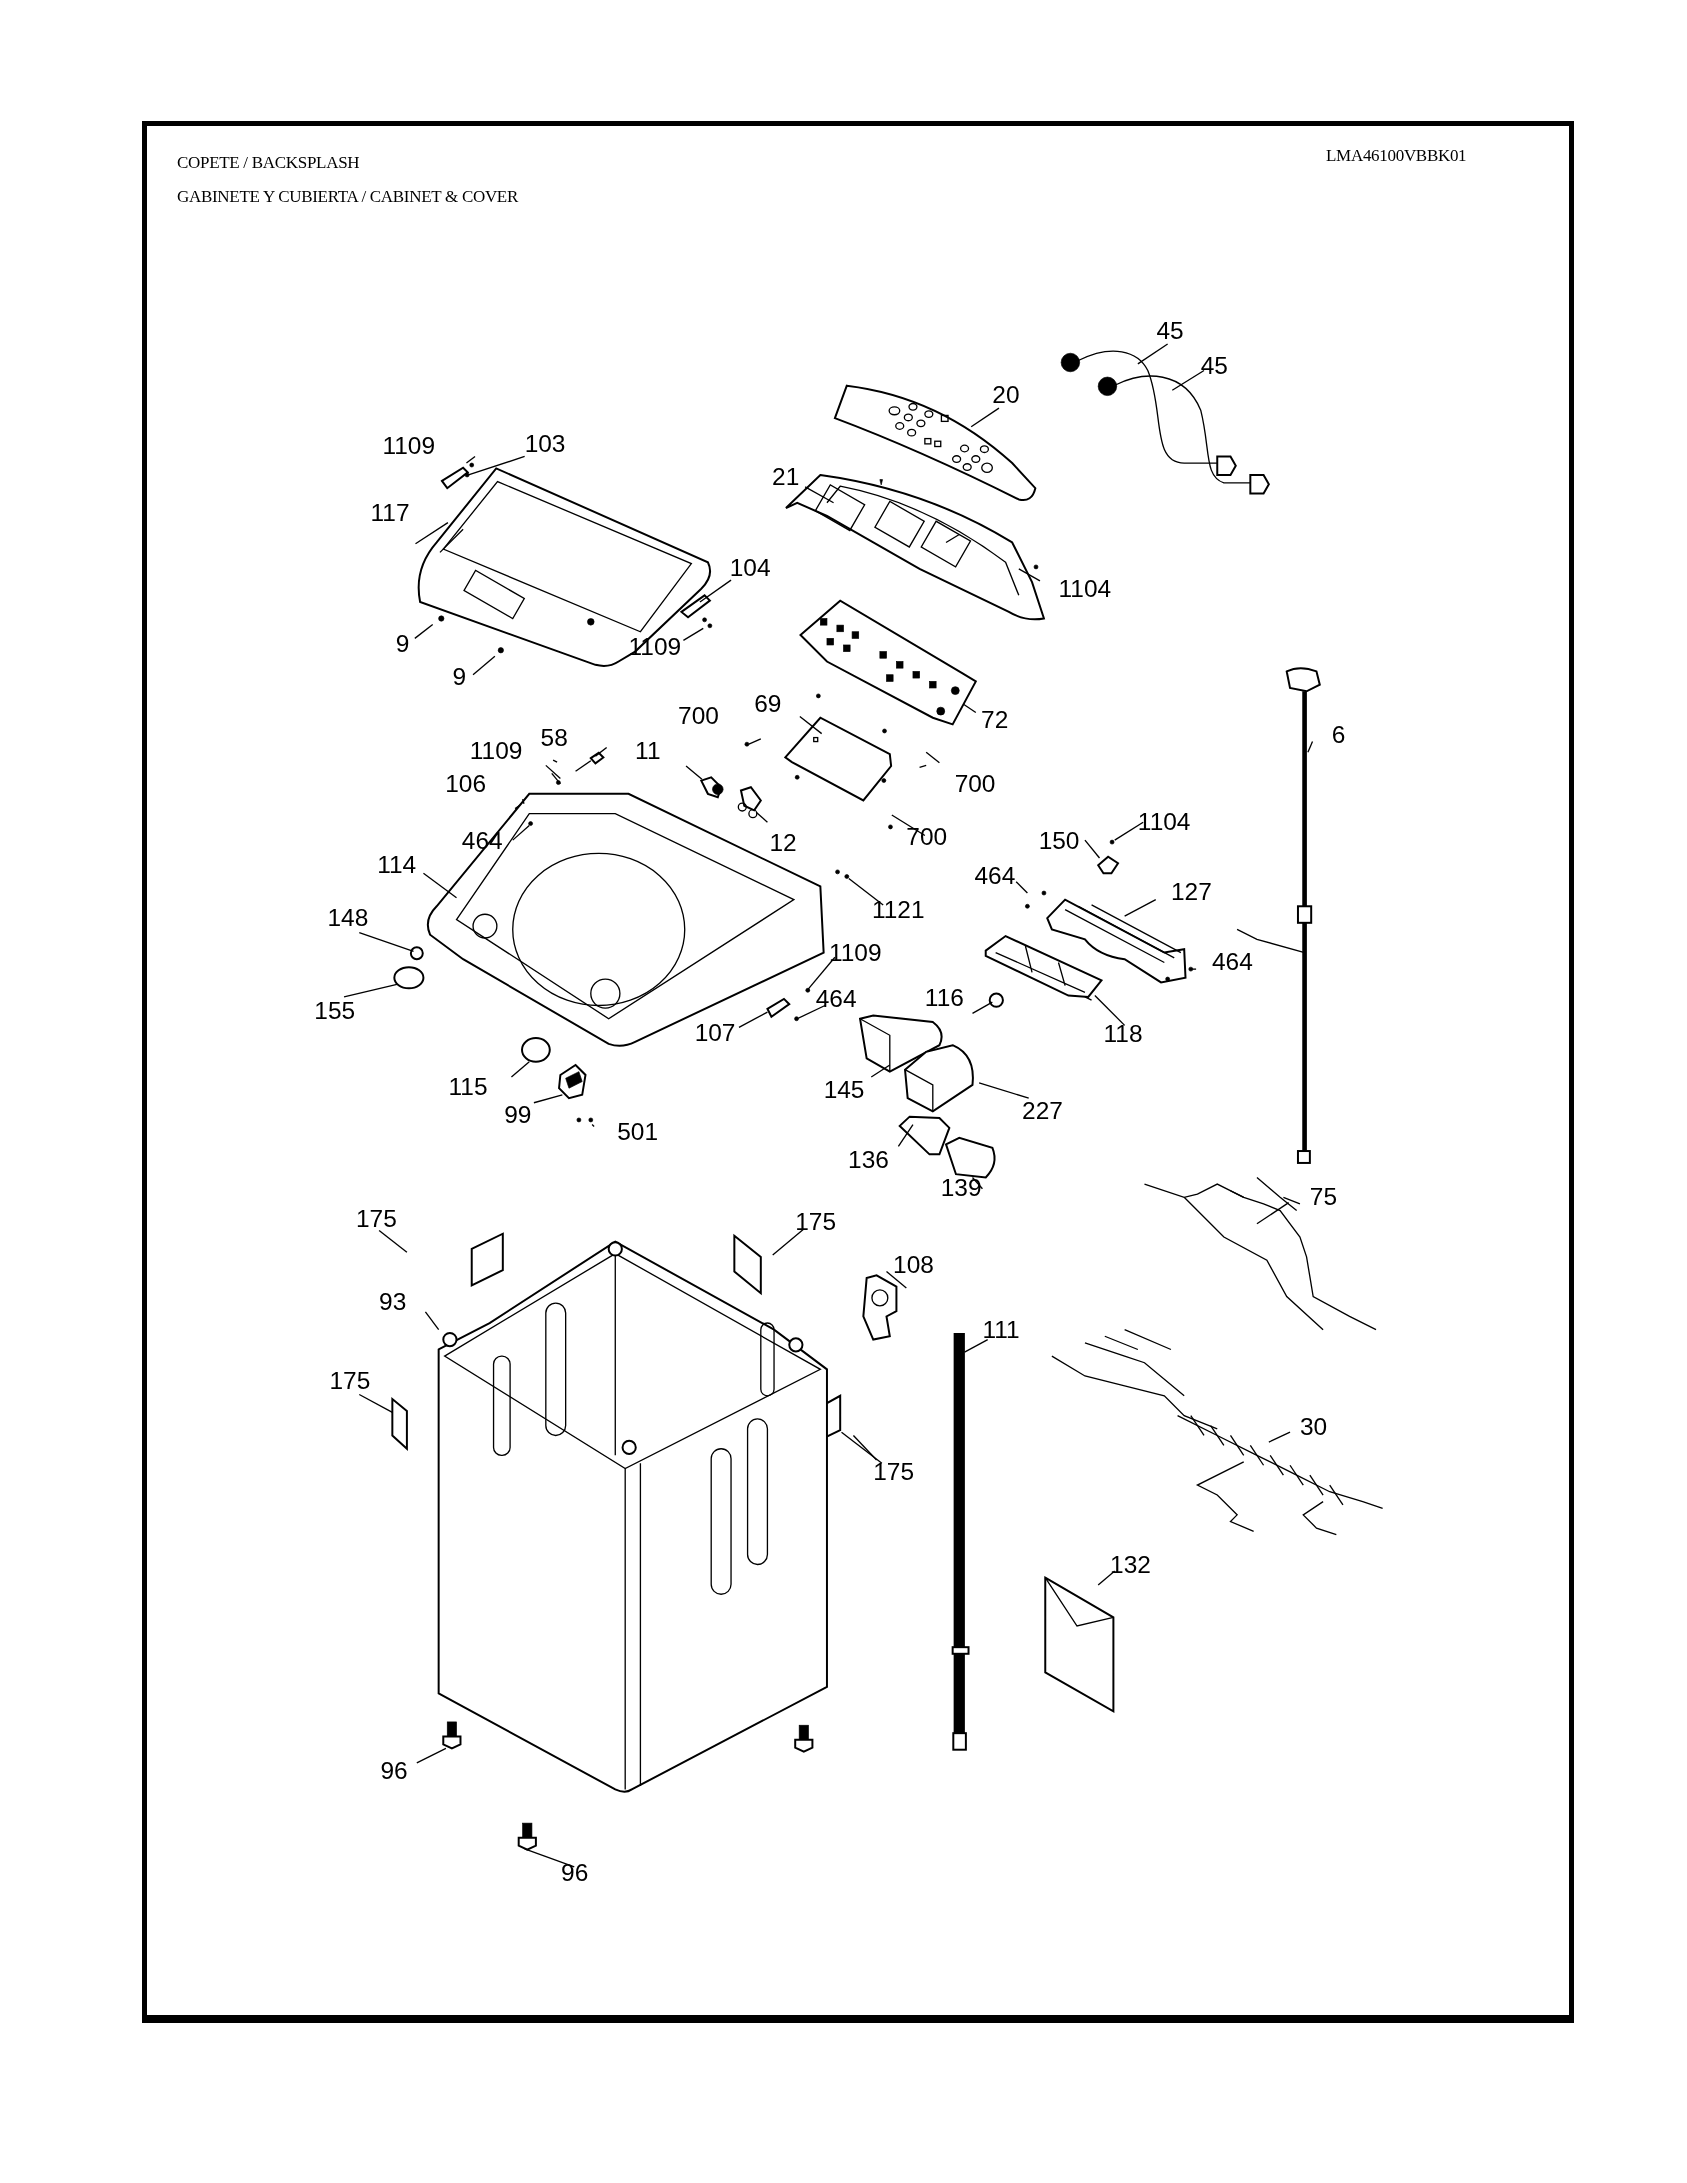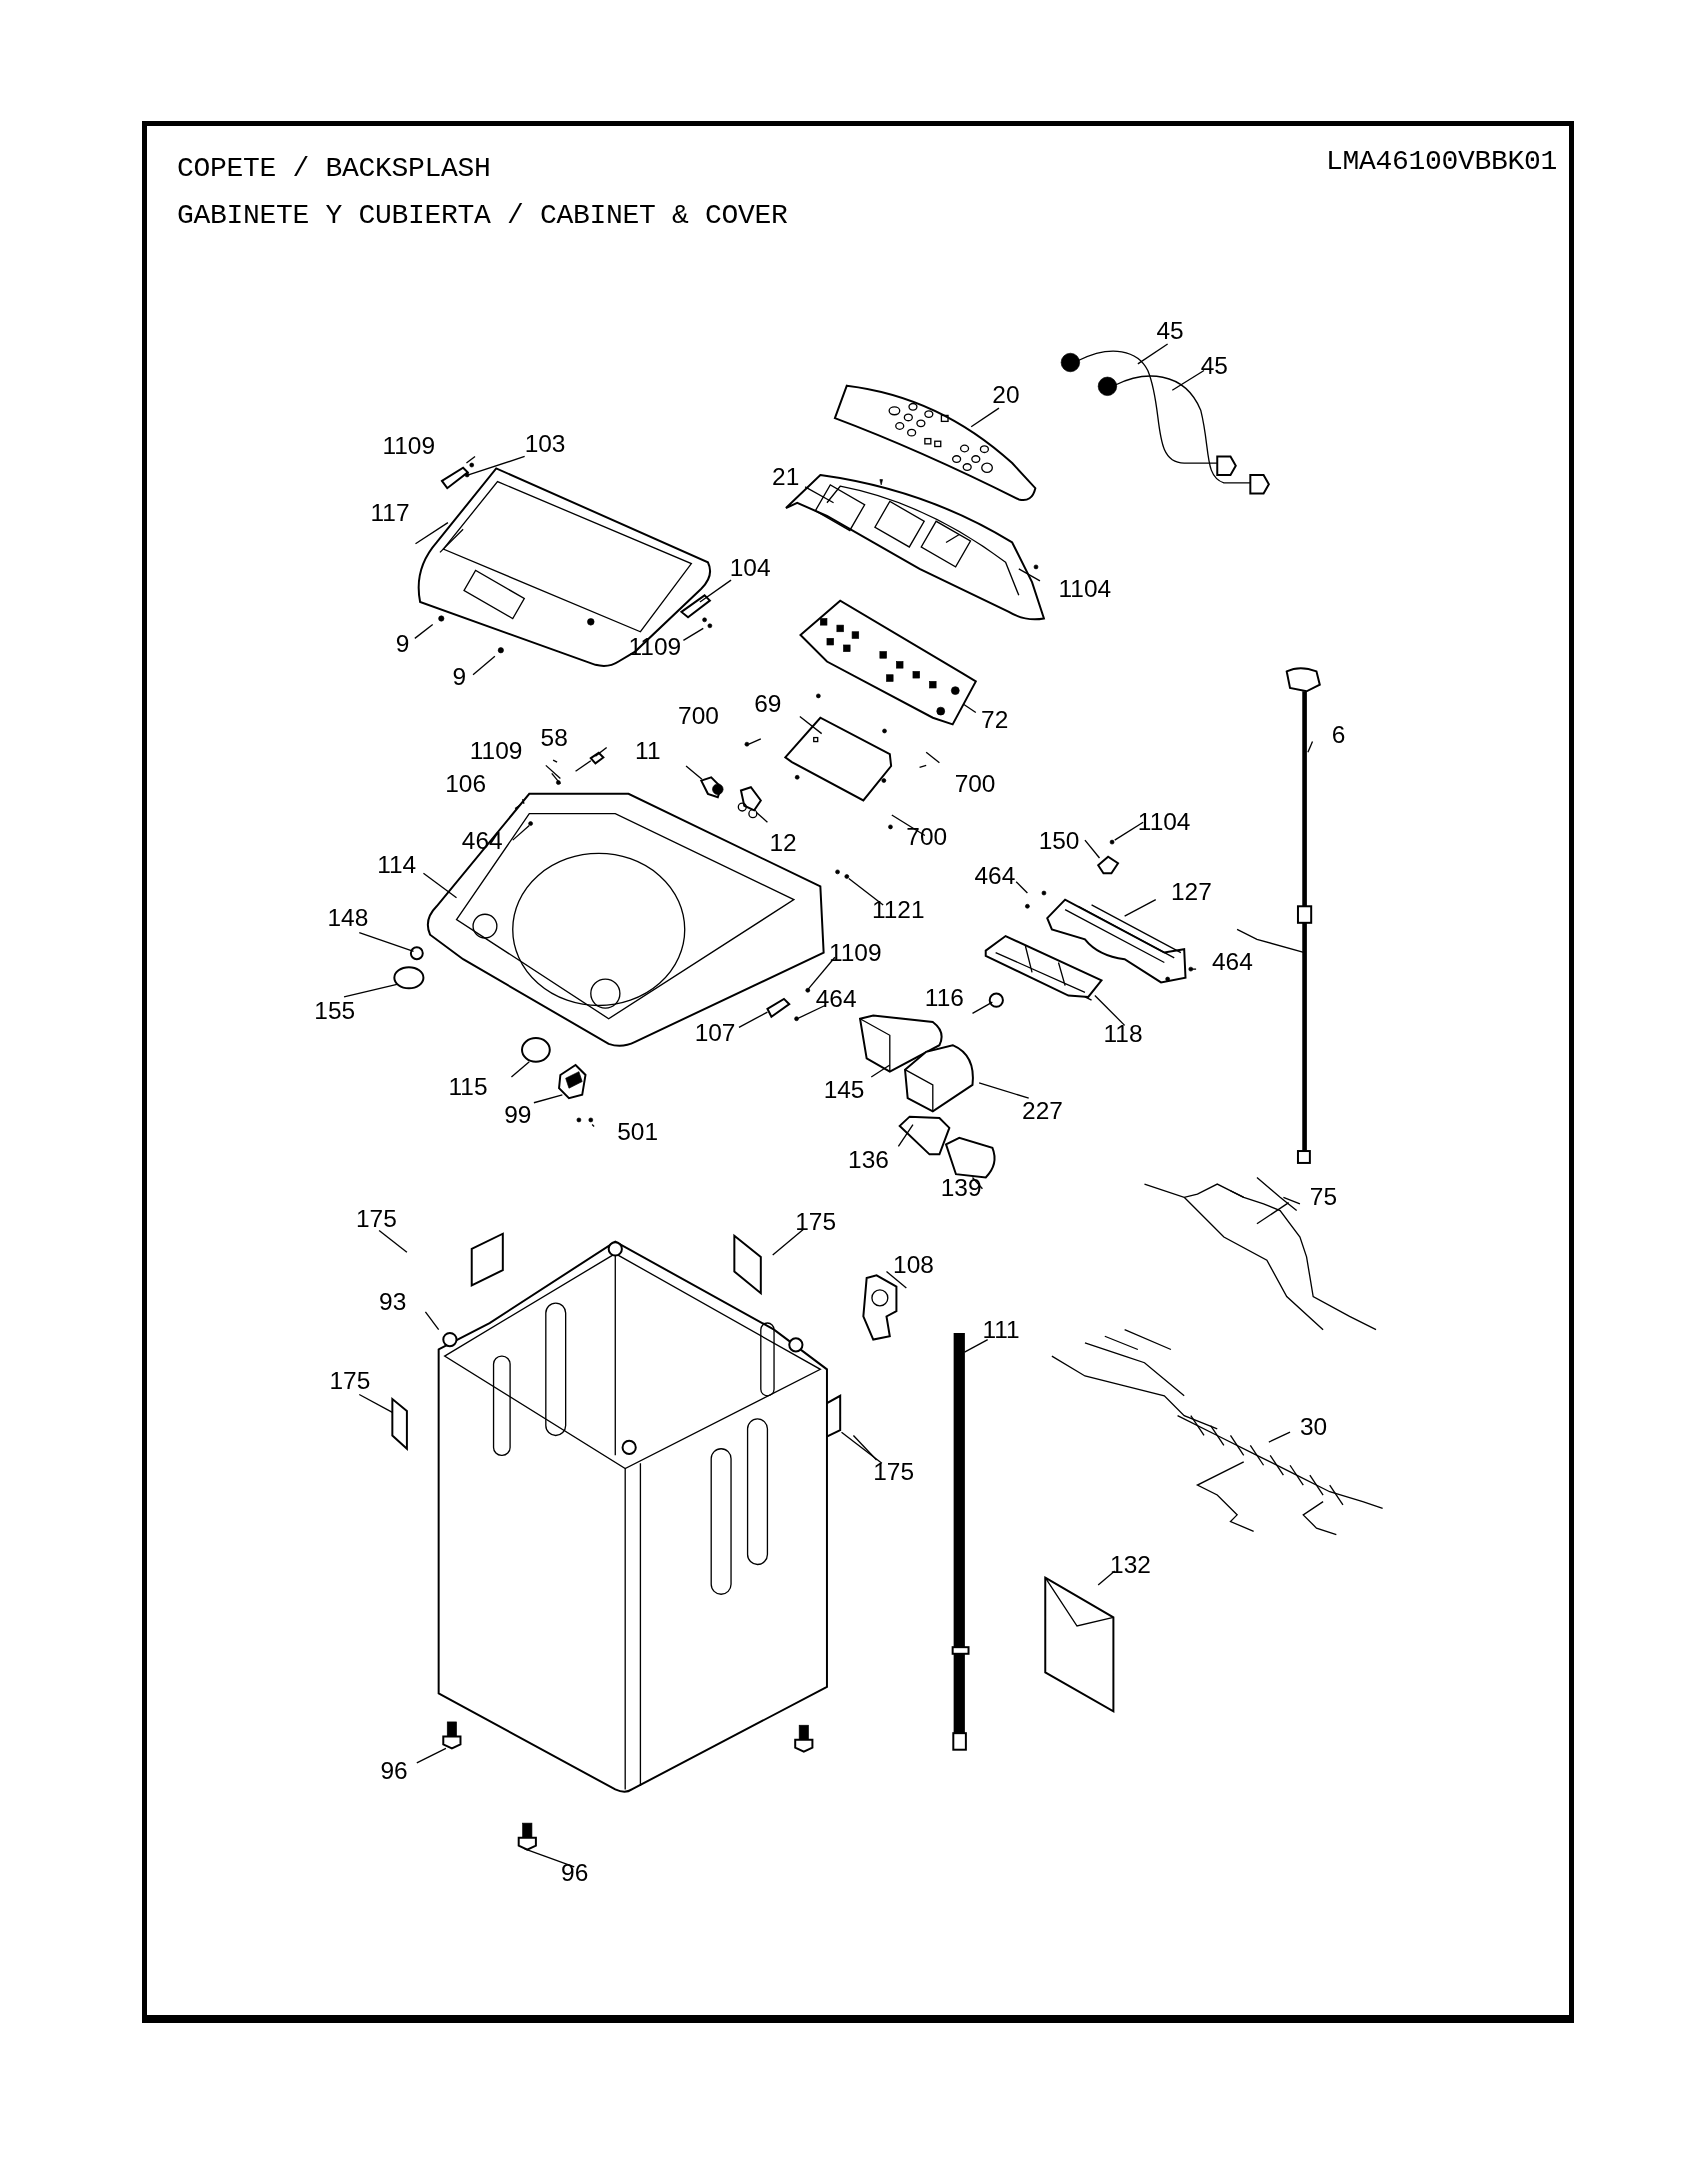--- a/index.html
+++ b/index.html
@@ -1,20 +1,20 @@
 <!DOCTYPE html>
 <html style="font-size:10.6px"><head>
 <meta charset="utf-8">
 <style>
   html, body { margin: 0; padding: 0; background: #ffffff; }
   body { width: 1687px; height: 2183px; position: relative; overflow: hidden; font-family: "Liberation Sans", sans-serif; }
   #frame { position: absolute; left: 142px; top: 121px; width: 1422px; height: 1889px; border: 5.3px solid #000; border-bottom-width: 8px; box-sizing: content-box; }
-  .hdr { position: absolute; font-family: Liberation Mono, monospace; font-size: 28px; color: #000; white-space: nowrap; letter-spacing: -0.3px; }
+  .hdr { position: absolute; font-family: Liberation Serif, serif; font-size: 17px; color: #000; white-space: nowrap; letter-spacing: -0.3px; }
   #title1 { left: 177px; top: 153px; }
-  #title2 { left: 177px; top: 200px; }
+  #title2 { left: 177px; top: 187px; }
   #model { left: 1326px; top: 146px; }
   svg#diagram { position: absolute; left: 0; top: 0; width: 1687px; height: 2183px; }
   svg .lbl { font-family: "Liberation Sans", sans-serif; font-size: 37px; fill: #000; }
   svg .ln { stroke: #000; stroke-width: 2; fill: none; }
   svg .part { stroke: #000; stroke-width: 3; fill: #fff; }
   svg .thin { stroke: #000; stroke-width: 2; fill: none; }
   svg .dark { fill: #000; stroke: #000; }
 </style>
 </head>
 <body>

